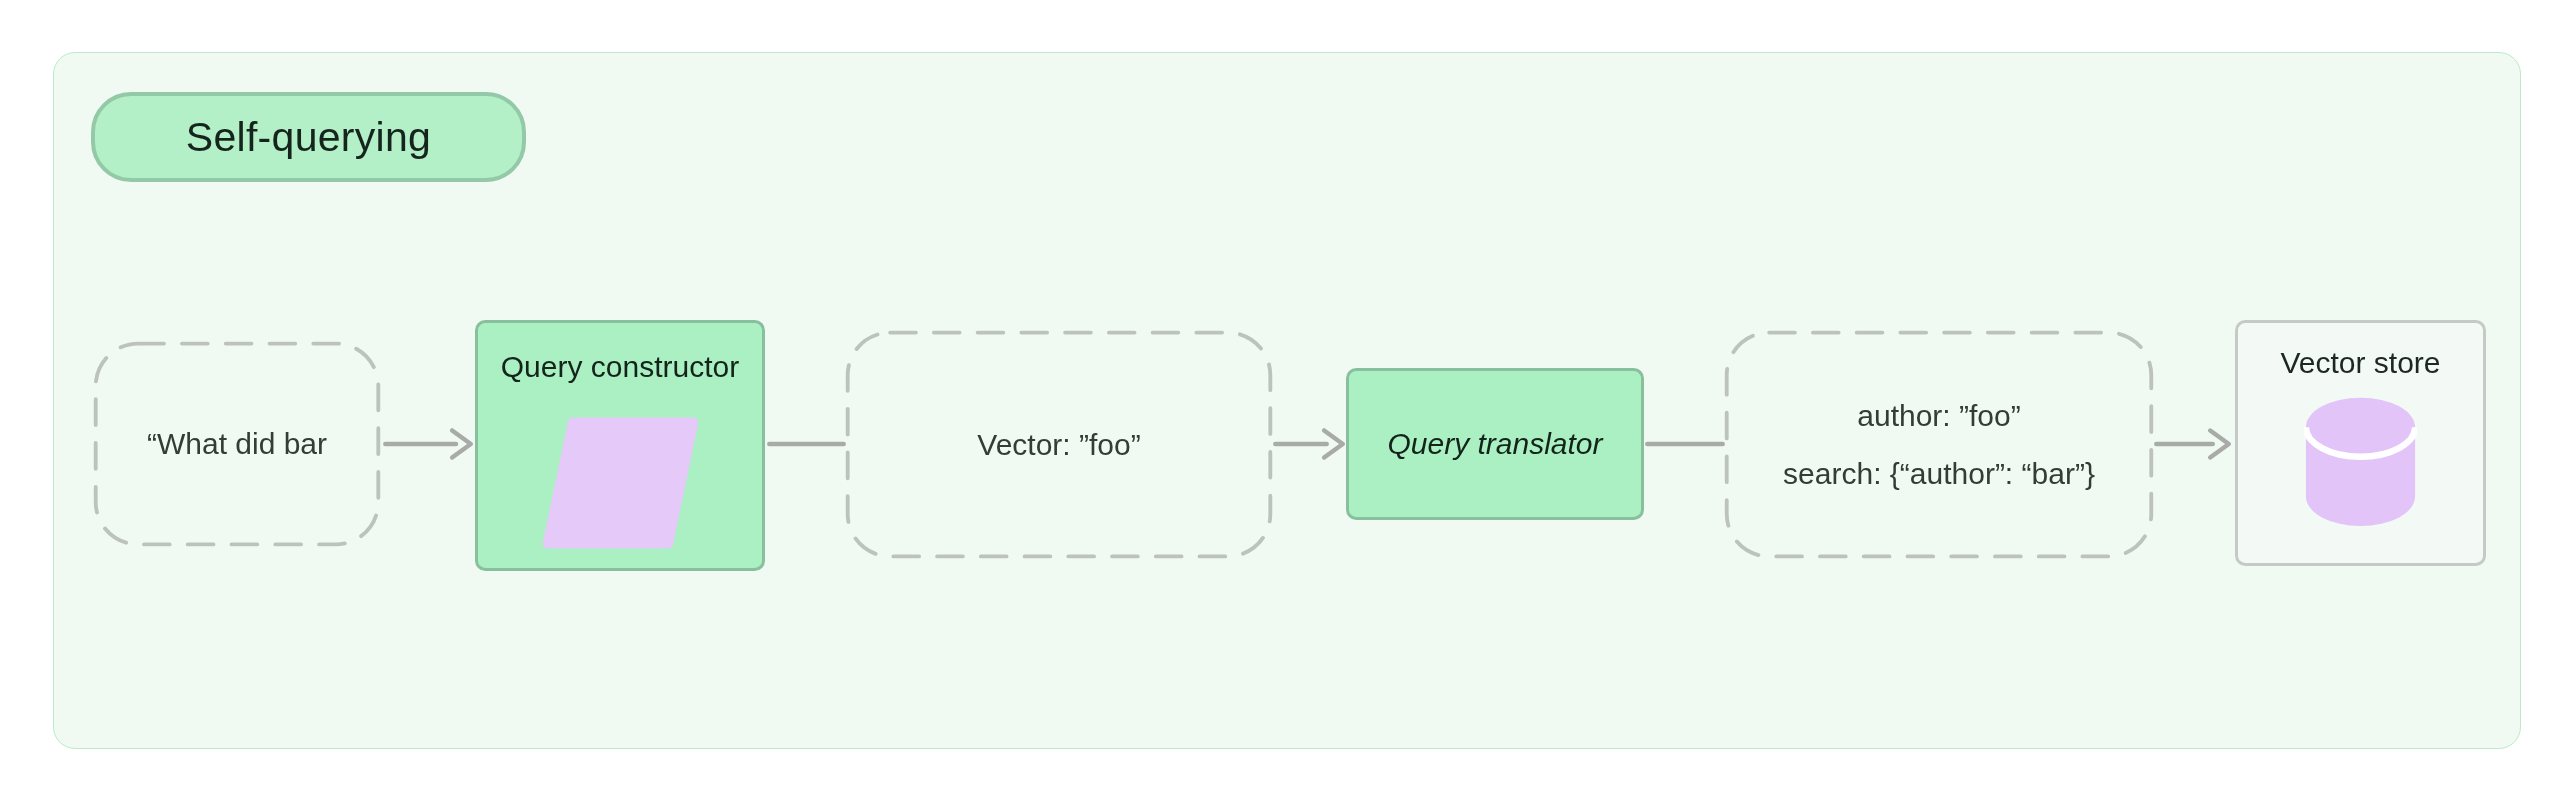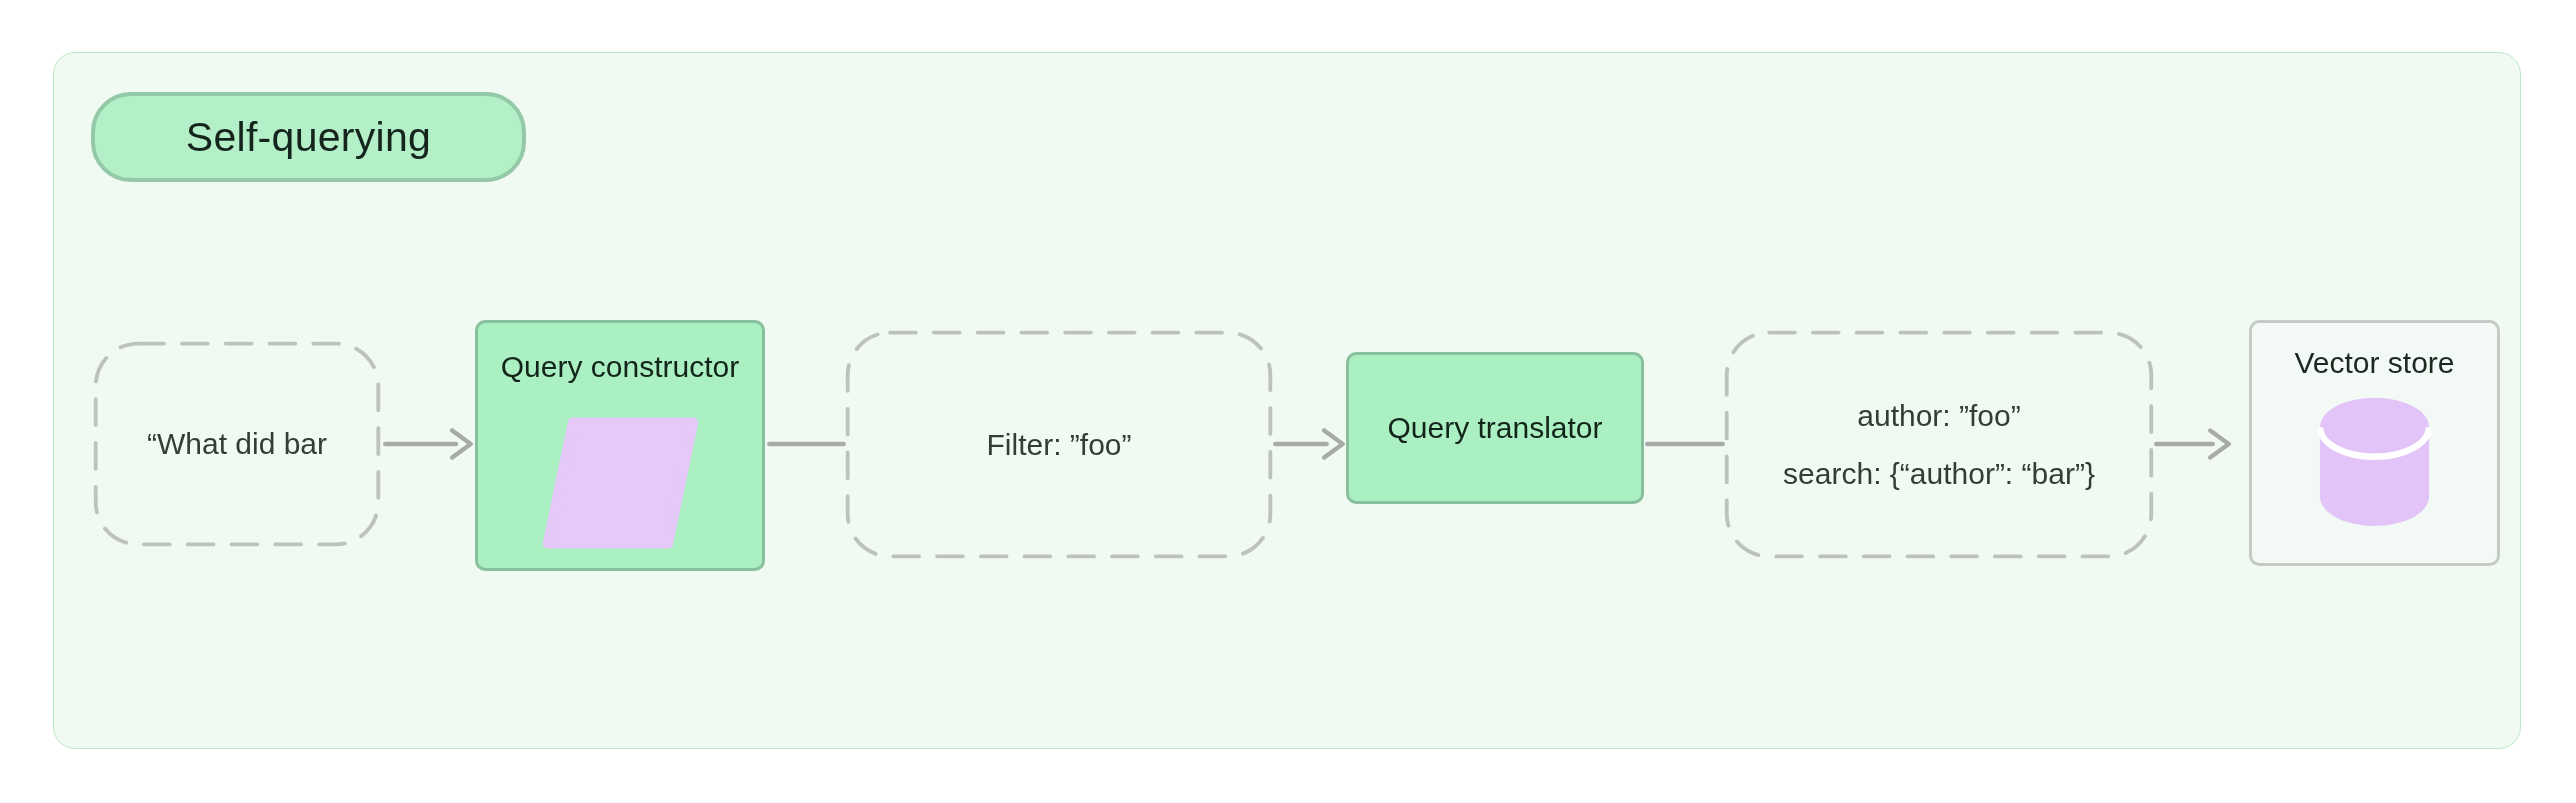--- a/index.html
+++ b/index.html
@@ -55,21 +55,21 @@
   }
   .node.green .green-label {
     font-size: 30px; font-weight: 500; color: #13241b; white-space: nowrap;
   }
   .node.green.center-label { justify-content: center; }
 
   .node.outlined {
     background: #f3faf5;
     border: 3.2px solid #c5cac6;
     border-radius: 10.3px;
-    display: flex; flex-direction: column; align-items: center; margin-left: 14px;
+    display: flex; flex-direction: column; align-items: center;
   }
   .node.outlined .outlined-label {
     font-size: 30px; font-weight: 500; color: #1d2822; white-space: nowrap;
   }
 
   svg.arrow { position: absolute; overflow: visible; }
   svg.arrow path {
     stroke: #a9aba9; stroke-width: 7; fill: none;
     stroke-linecap: round; stroke-linejoin: round;
   }
@@ -115,30 +115,30 @@
 
   <svg class="arrow" style="left:768px; top:422px;" width="77" height="44" viewBox="0 0 120 68">
     <path d="M2,34 H118"></path>
   </svg>
 
   <div class="node dashed" style="left:845px; top:330px; width:428px; height:229px;">
     <svg class="dash-border" width="428" height="229" viewBox="0 0 665 356">
       <rect x="4" y="4" width="657" height="348" rx="66"></rect>
     </svg>
     <div class="lines">
-      <div>Filter: ”foo”</div>
+      <div>Vector: ”foo”</div>
     </div>
   </div>
 
   <svg class="arrow" style="left:1274px; top:422px;" width="72" height="44" viewBox="0 0 112 68">
     <path d="M2,34 H82"></path>
     <path d="M78,13 L107,34 L78,55"></path>
   </svg>
 
-  <div class="node green center-label" style="left:1346px; top:352px; width:298px; height:152px;">
+  <div class="node green center-label" style="left:1346px; top:368px; width:298px; height:152px;font-style:italic;">
     <div class="green-label">Query translator</div>
   </div>
 
   <svg class="arrow" style="left:1646px; top:422px;" width="78" height="44" viewBox="0 0 121 68">
     <path d="M2,34 H119"></path>
   </svg>
 
   <div class="node dashed" style="left:1724px; top:330px; width:430px; height:229px;">
     <svg class="dash-border" width="430" height="229" viewBox="0 0 668 356">
       <rect x="4" y="4" width="660" height="348" rx="66"></rect>

